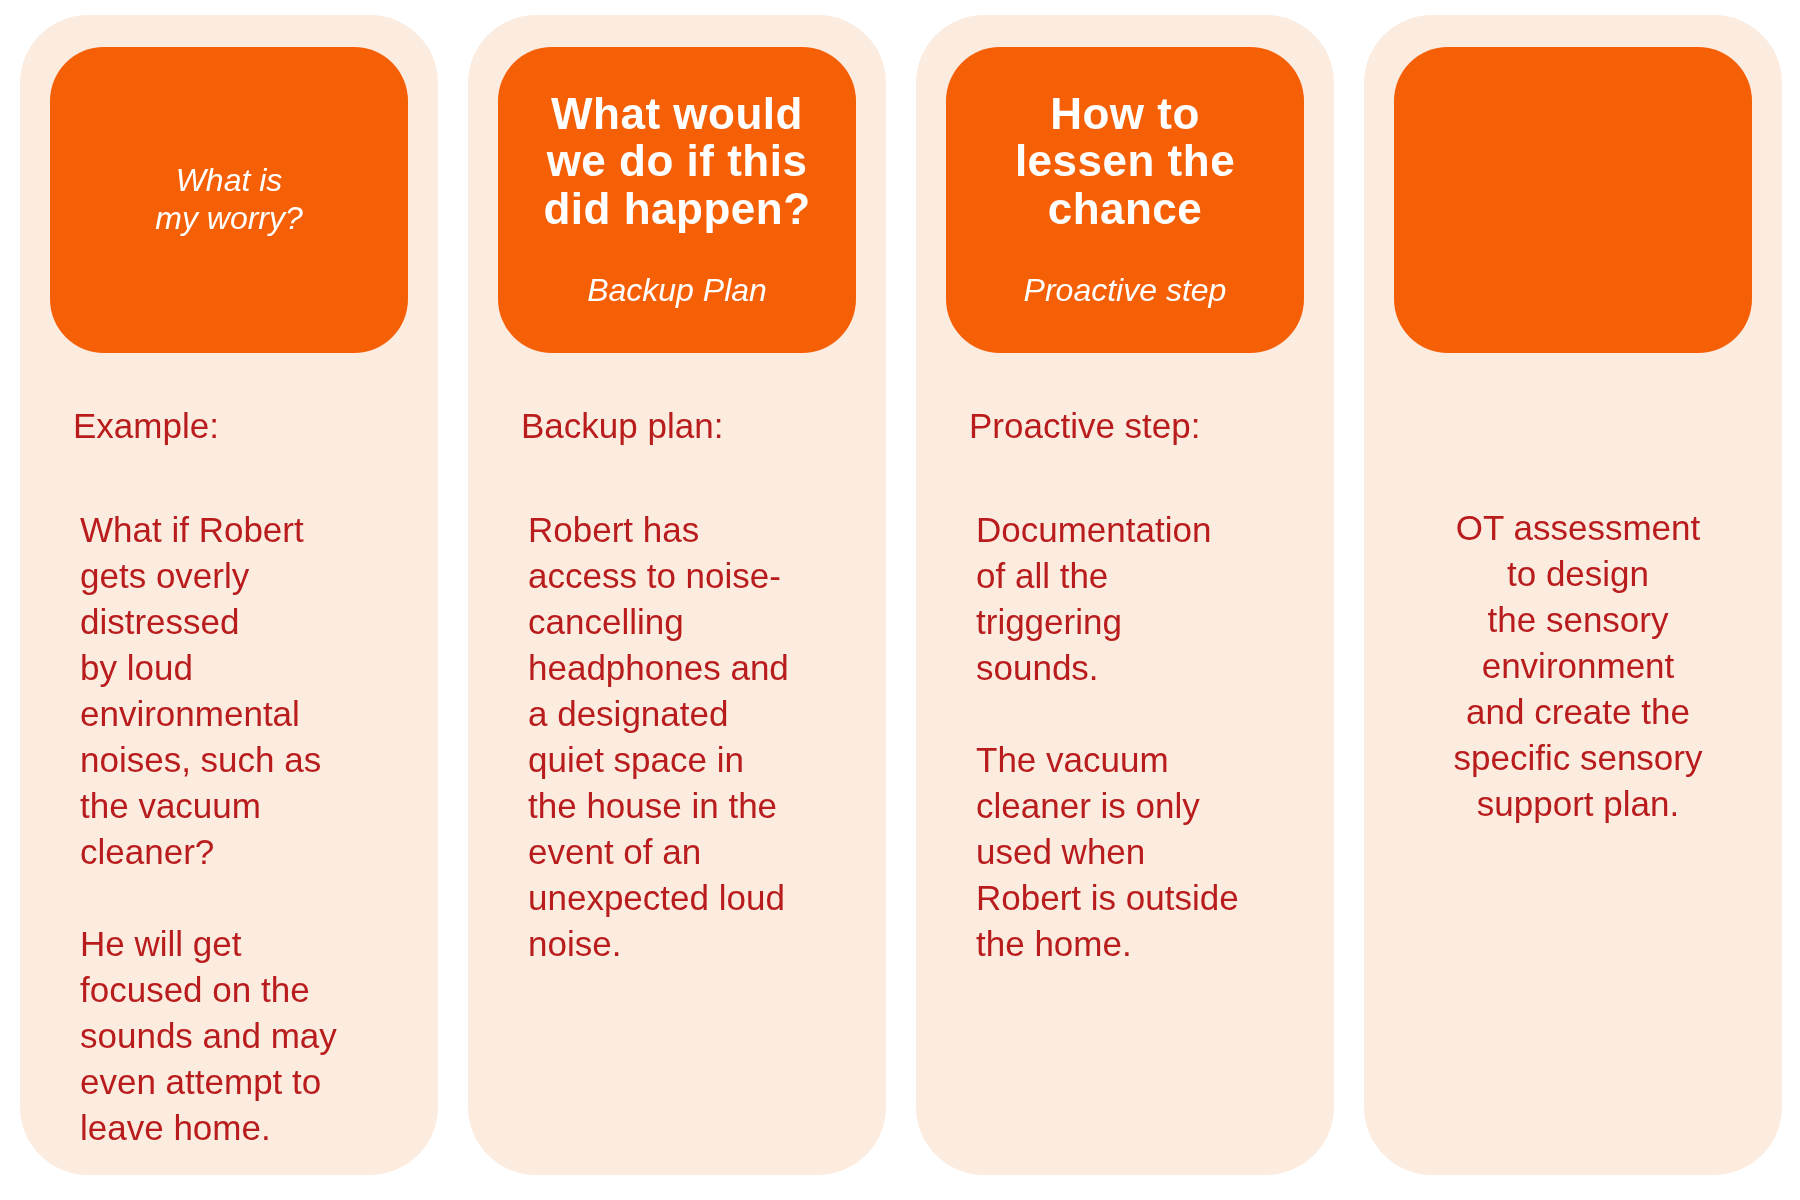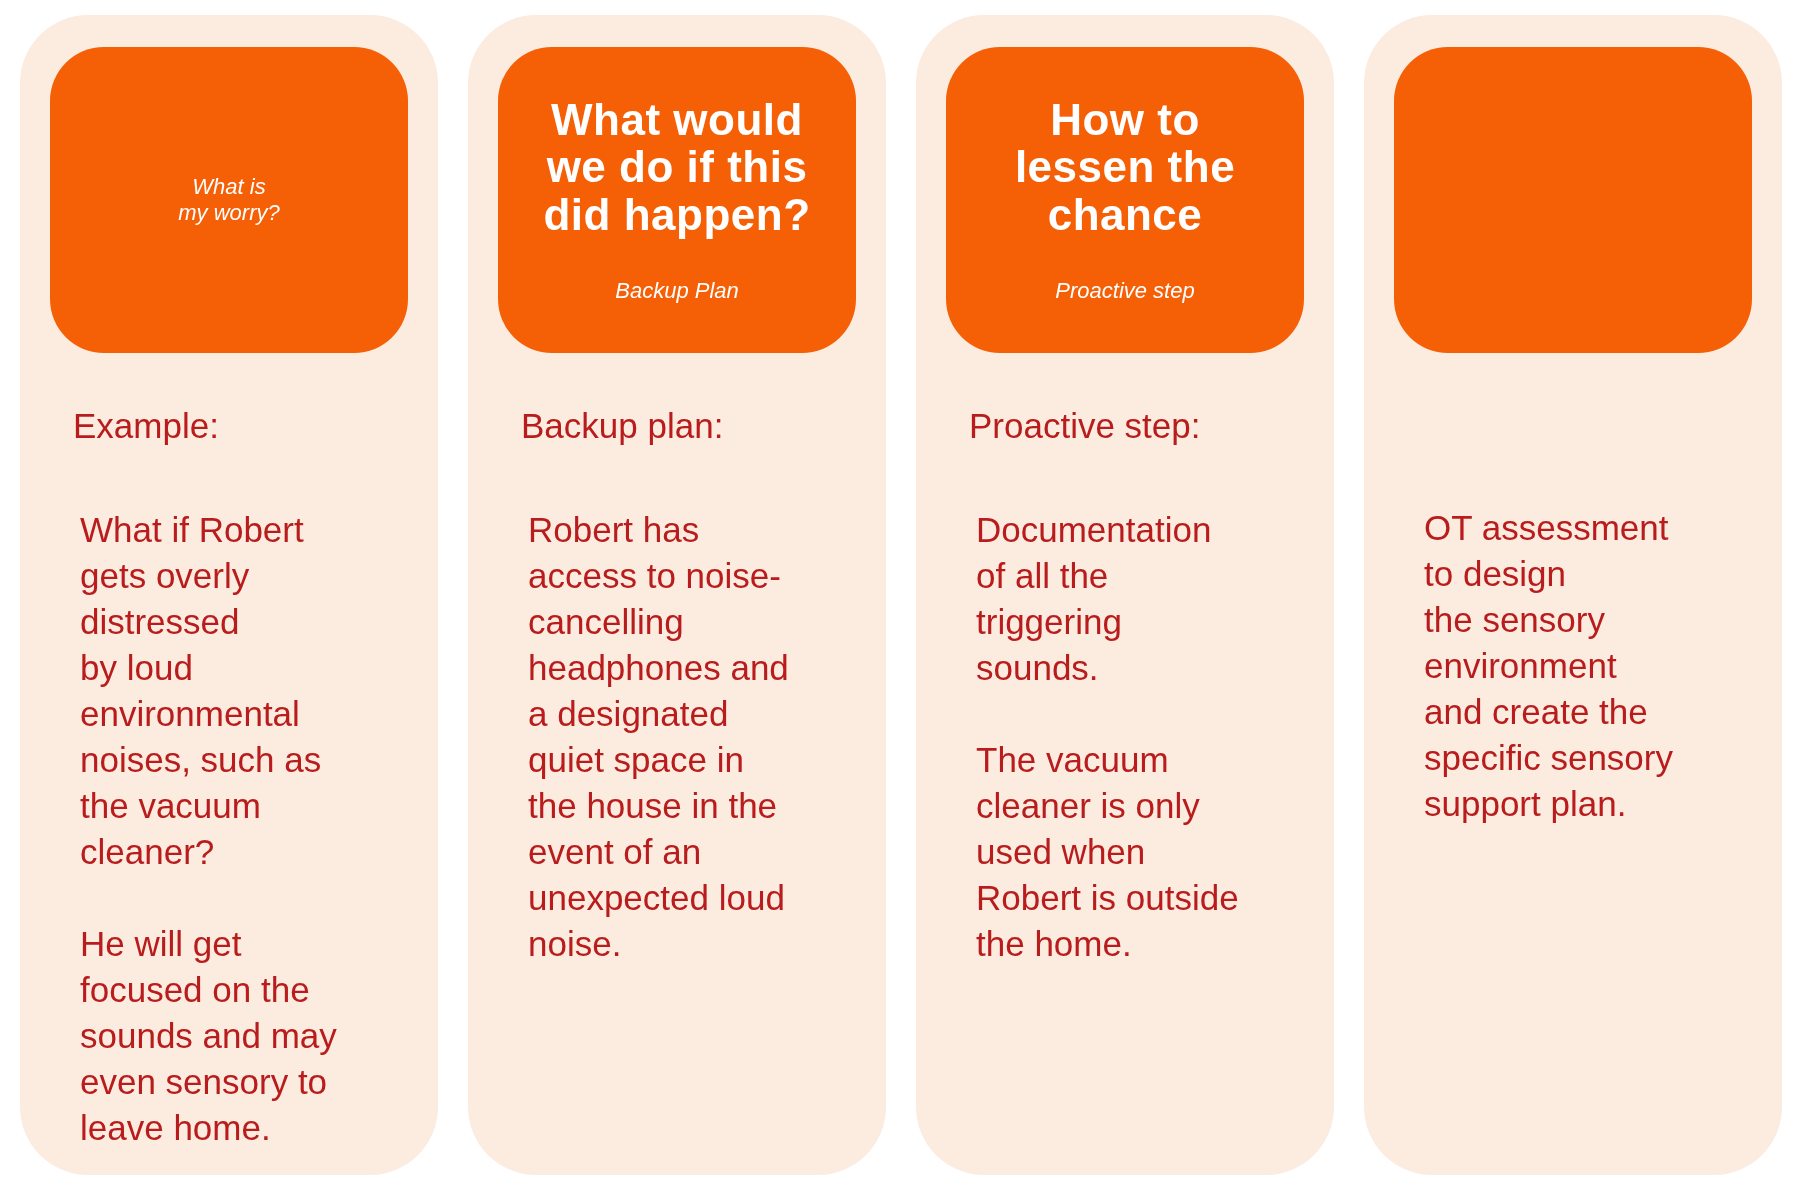--- a/index.html
+++ b/index.html
@@ -46,21 +46,21 @@
   .header-title {
     margin: 0;
     font-size: 44px;
     font-weight: 800;
     line-height: 1.08;
     white-space: pre-line;
     letter-spacing: 0.5px;
   }
   .header-subtitle {
     margin: 0;
-    font-size: 22px;
+    font-size: 32px;
     font-style: italic;
     font-weight: 400;
     line-height: 1.18;
     white-space: pre-line;
     text-align: center;
   }
   .body-area {
     padding: 50px 50px 0 53px;
     color: #b91c1c;
   }
@@ -70,21 +70,21 @@
     line-height: 46px;
     white-space: pre-line;
   }
   .body-para {
     margin: 0 0 46px 7px;
     font-size: 35px;
     line-height: 46px;
     white-space: pre-line;
   }
   .body-para:last-child { margin-bottom: 0; }
-  .body-para.offset-top { margin-top: 102px; }
+  .body-para.offset-top { margin-top: 102px; text-align: center; }
 </style>
 </head>
 <body>
 
 <div class="board">
 
   <section class="col-card">
     <div class="header-card">
       <p class="header-subtitle">What is
 my worry?</p>
@@ -95,21 +95,21 @@
 gets overly
 distressed
 by loud
 environmental
 noises, such as
 the vacuum
 cleaner?</p>
       <p class="body-para">He will get
 focused on the
 sounds and may
-even sensory to
+even attempt to
 leave home.</p>
     </div>
   </section>
 
   <section class="col-card">
     <div class="header-card">
       <h2 class="header-title">What would
 we do if this
 did happen?</h2>
       <p class="header-subtitle">Backup Plan</p>

